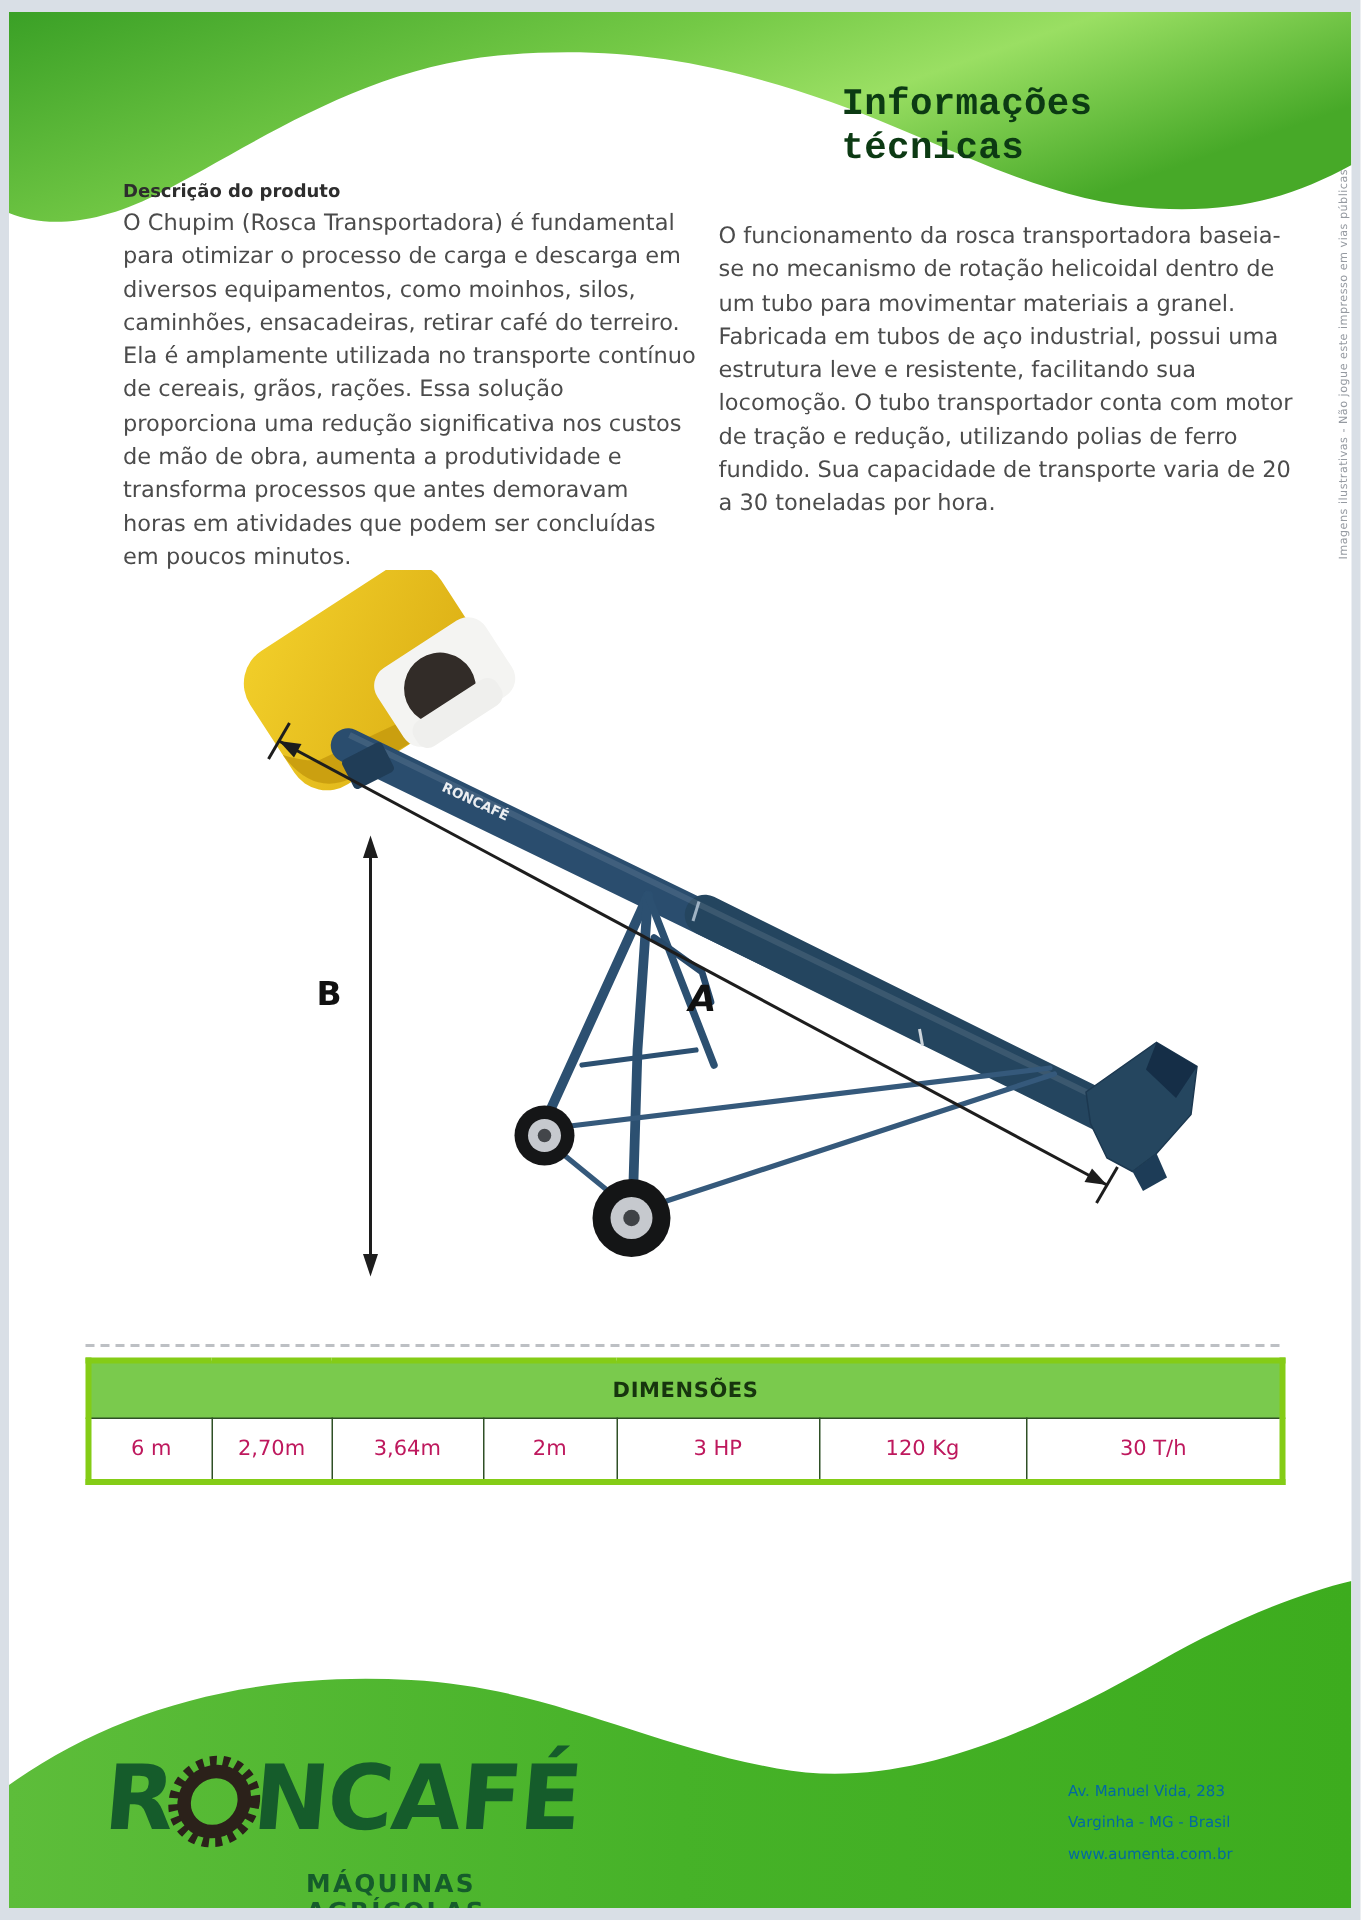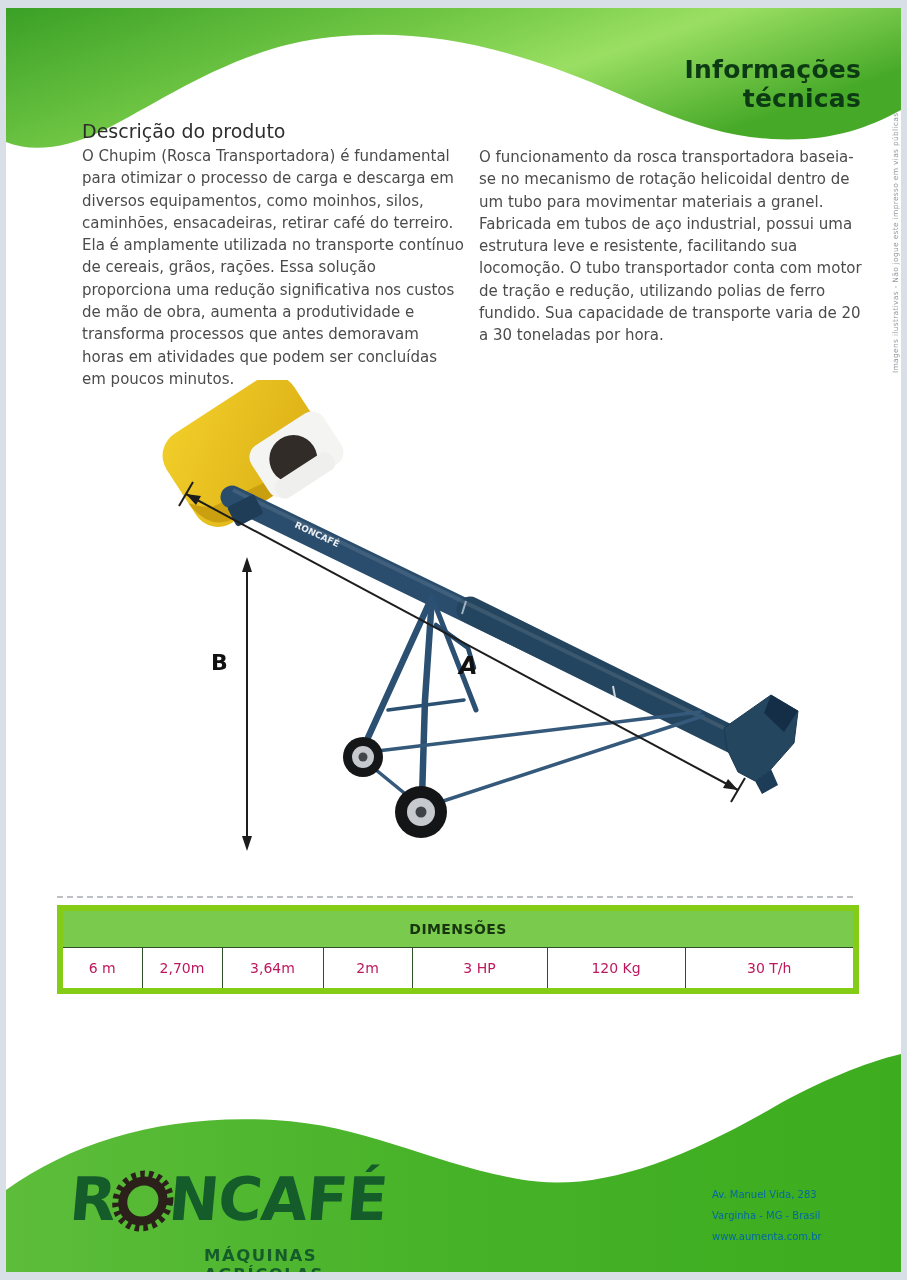--- a/index.html
+++ b/index.html
@@ -10,43 +10,44 @@
     overflow:hidden;
   }
   .page{
     position:absolute;left:6px;top:8px;width:895px;height:1264px;
     background:#ffffff;overflow:hidden;
   }
   
   .wave-header{position:absolute;left:0;top:0;width:895px;height:172px;}
   .header-title{
     position:absolute;left:555px;top:47px;width:300px;
-    text-align:right;font-size:25px;font-weight:800;color:#0c3a13;
+    text-align:left;font-size:25px;font-weight:800;color:#0c3a13;
     letter-spacing:.2px;
+    font-family:Liberation Mono, monospace;
   }
   .side-note{
     position:absolute;right:1px;top:95px;height:270px;
     writing-mode:vertical-rl;transform:rotate(180deg);
     font-size:7.5px;color:#959aa1;letter-spacing:.3px;white-space:nowrap;
   }
   
   .content{position:absolute;left:76px;top:112px;width:780px;display:flex;gap:14px;}
   .content .col{width:383px;}
-  .content h3{margin:0 0 3px 0;font-size:19px;font-weight:400;color:#2d2d2d;}
+  .content h3{margin:0 0 3px 0;font-size:12px;font-weight:700;color:#2d2d2d;}
   .content p{margin:0;font-size:15px;line-height:22.3px;color:#4b4b4b;}
   .col-right{padding-top:26px;}
   
   .figure{position:absolute;left:120px;top:372px;width:715px;height:515px;}
   
   .dashed-sep{position:absolute;left:51px;top:888px;width:796px;border-top:2px dashed #a7abb1;opacity:.75;}
   
   table.dim{
     position:absolute;left:51px;top:897px;width:796px;
     border-collapse:collapse;table-layout:fixed;
-    border:6px solid #84cc16;
+    border:4px solid #84cc16;
   }
   table.dim td,table.dim th{
     border:1.6px solid #2f5026;text-align:center;vertical-align:middle;
     overflow-wrap:anywhere;padding:2px 3px;
   }
   .tbl-title{background:#7aca4d;height:32px;font-size:14px;font-weight:700;color:#17350e;letter-spacing:.4px;}
   .tbl-head th{background:#b9ee78;height:64px;font-size:13.2px;font-weight:400;color:#20380f;line-height:1.3;}
   .tbl-data td{background:#ffffff;height:36px;font-size:14px;color:#be185d;}
   
   .wave-footer{position:absolute;left:0;top:1032px;width:895px;height:232px;}

